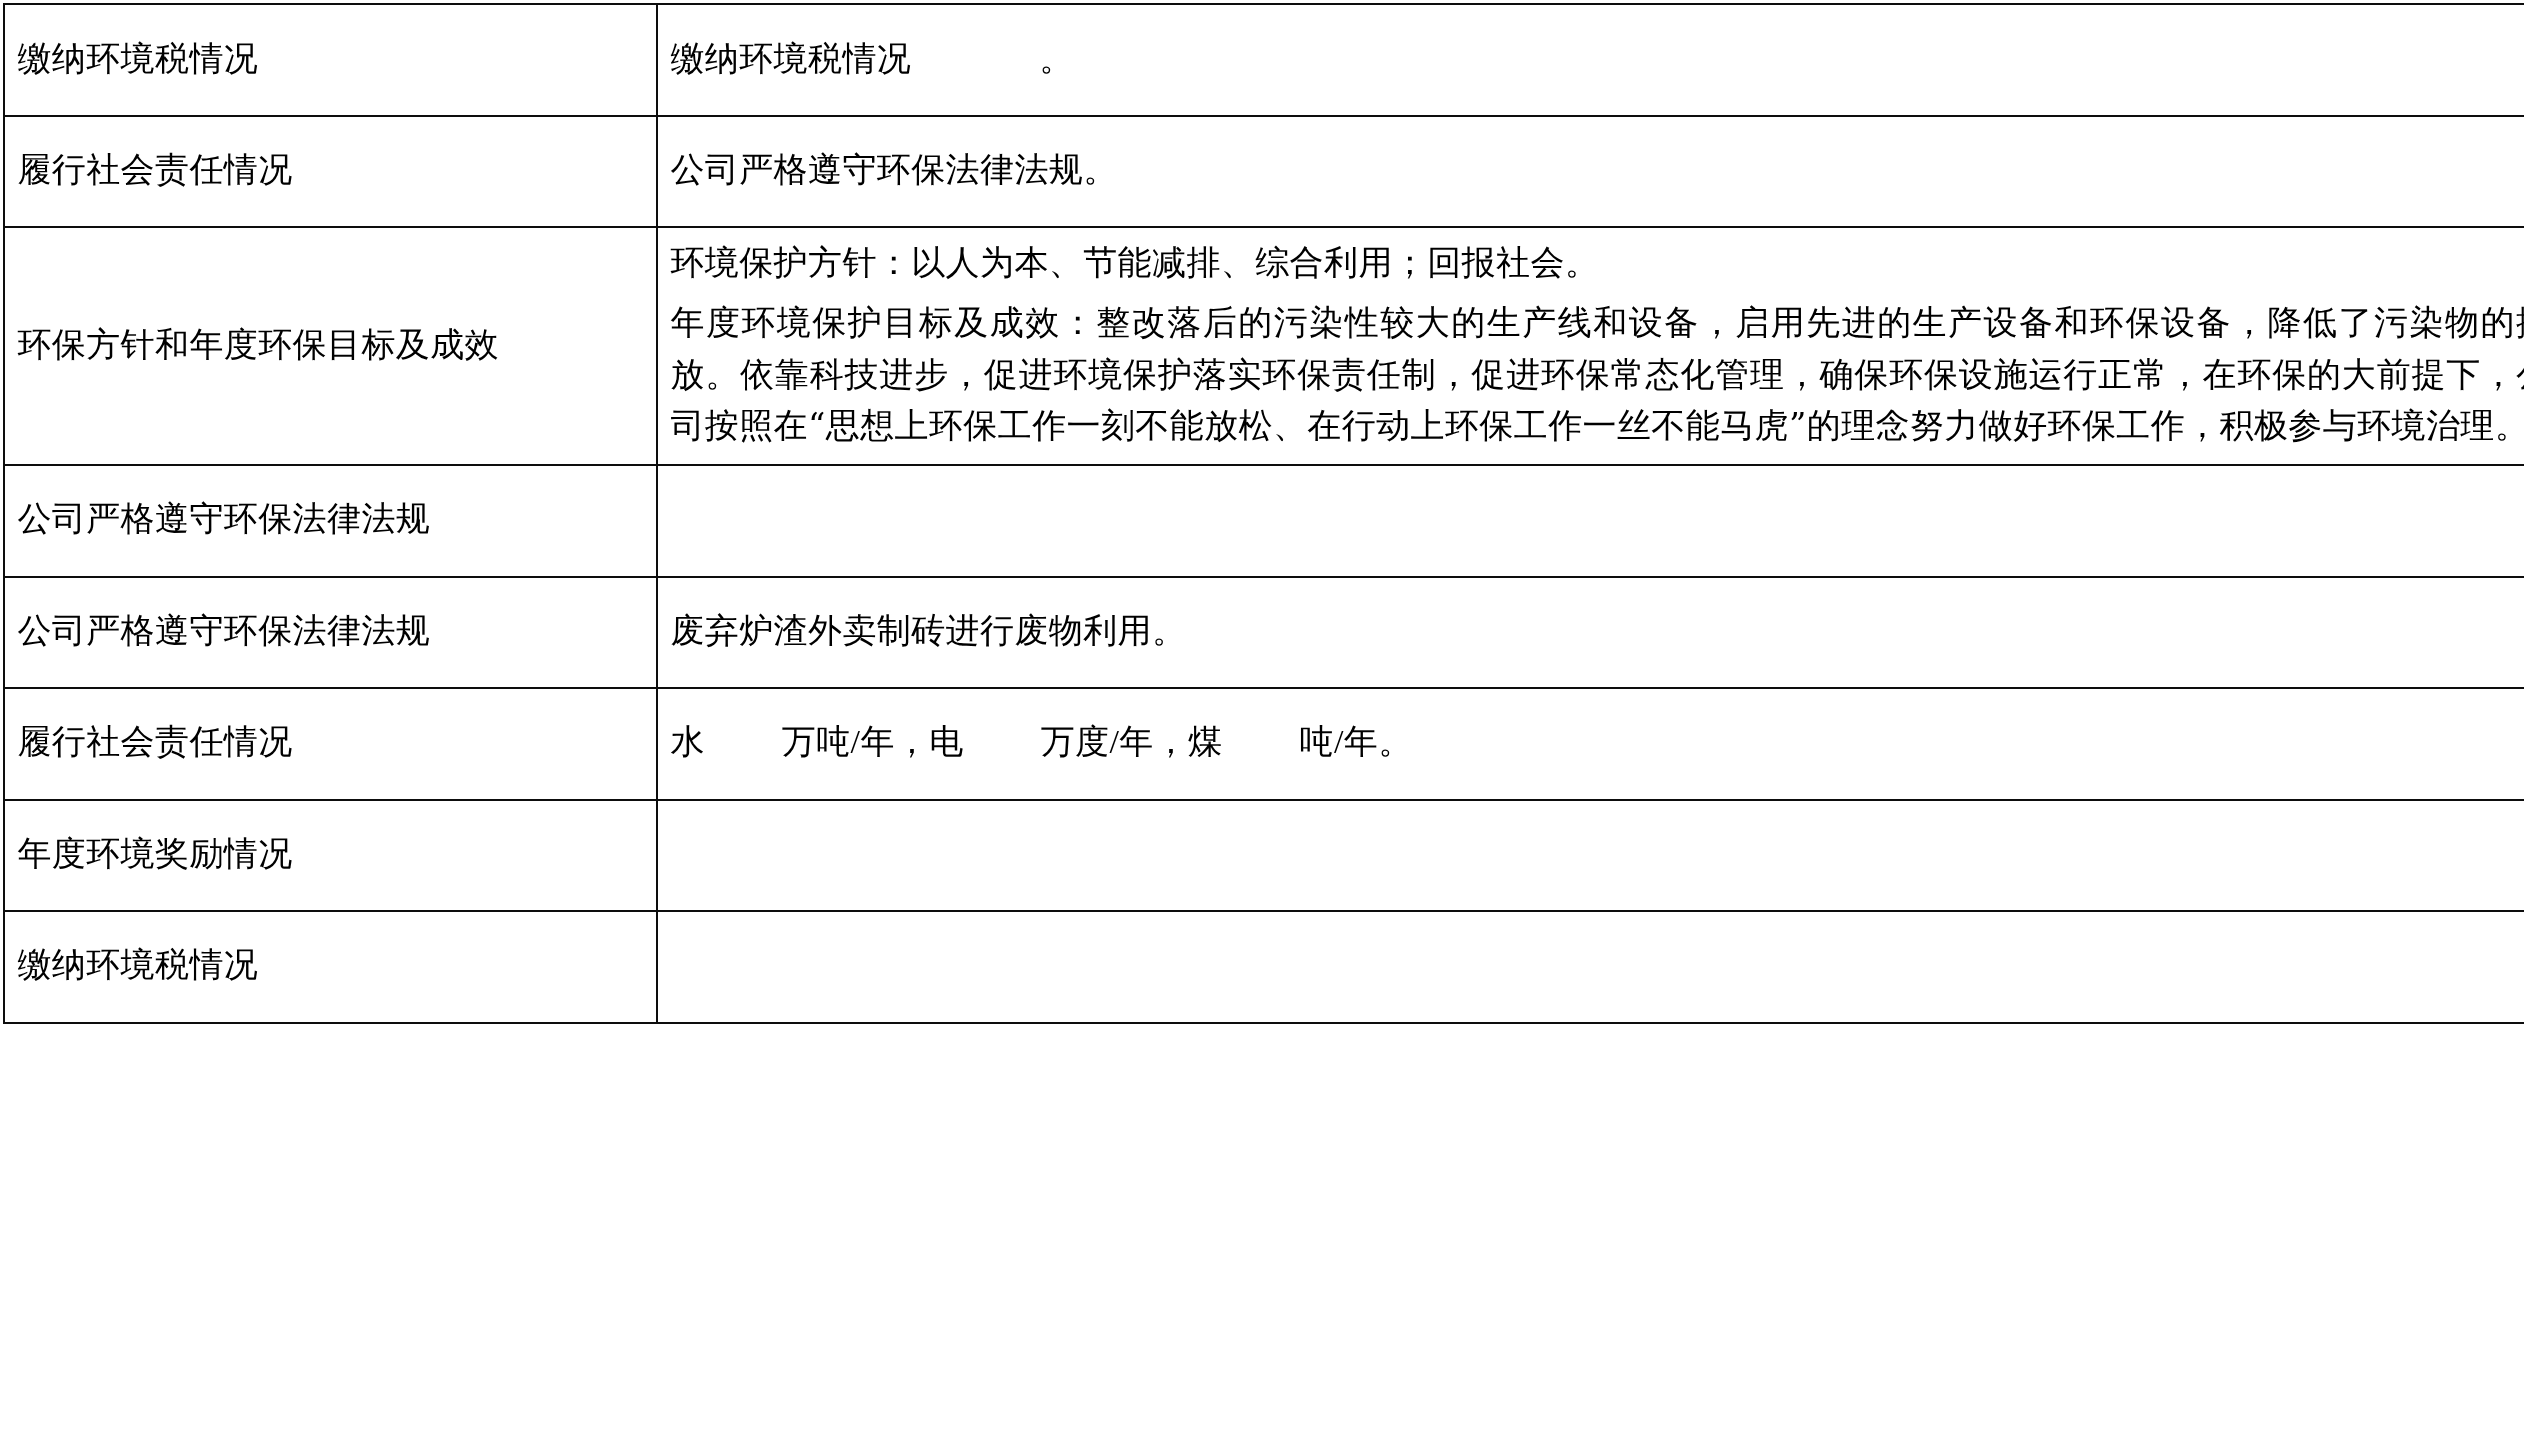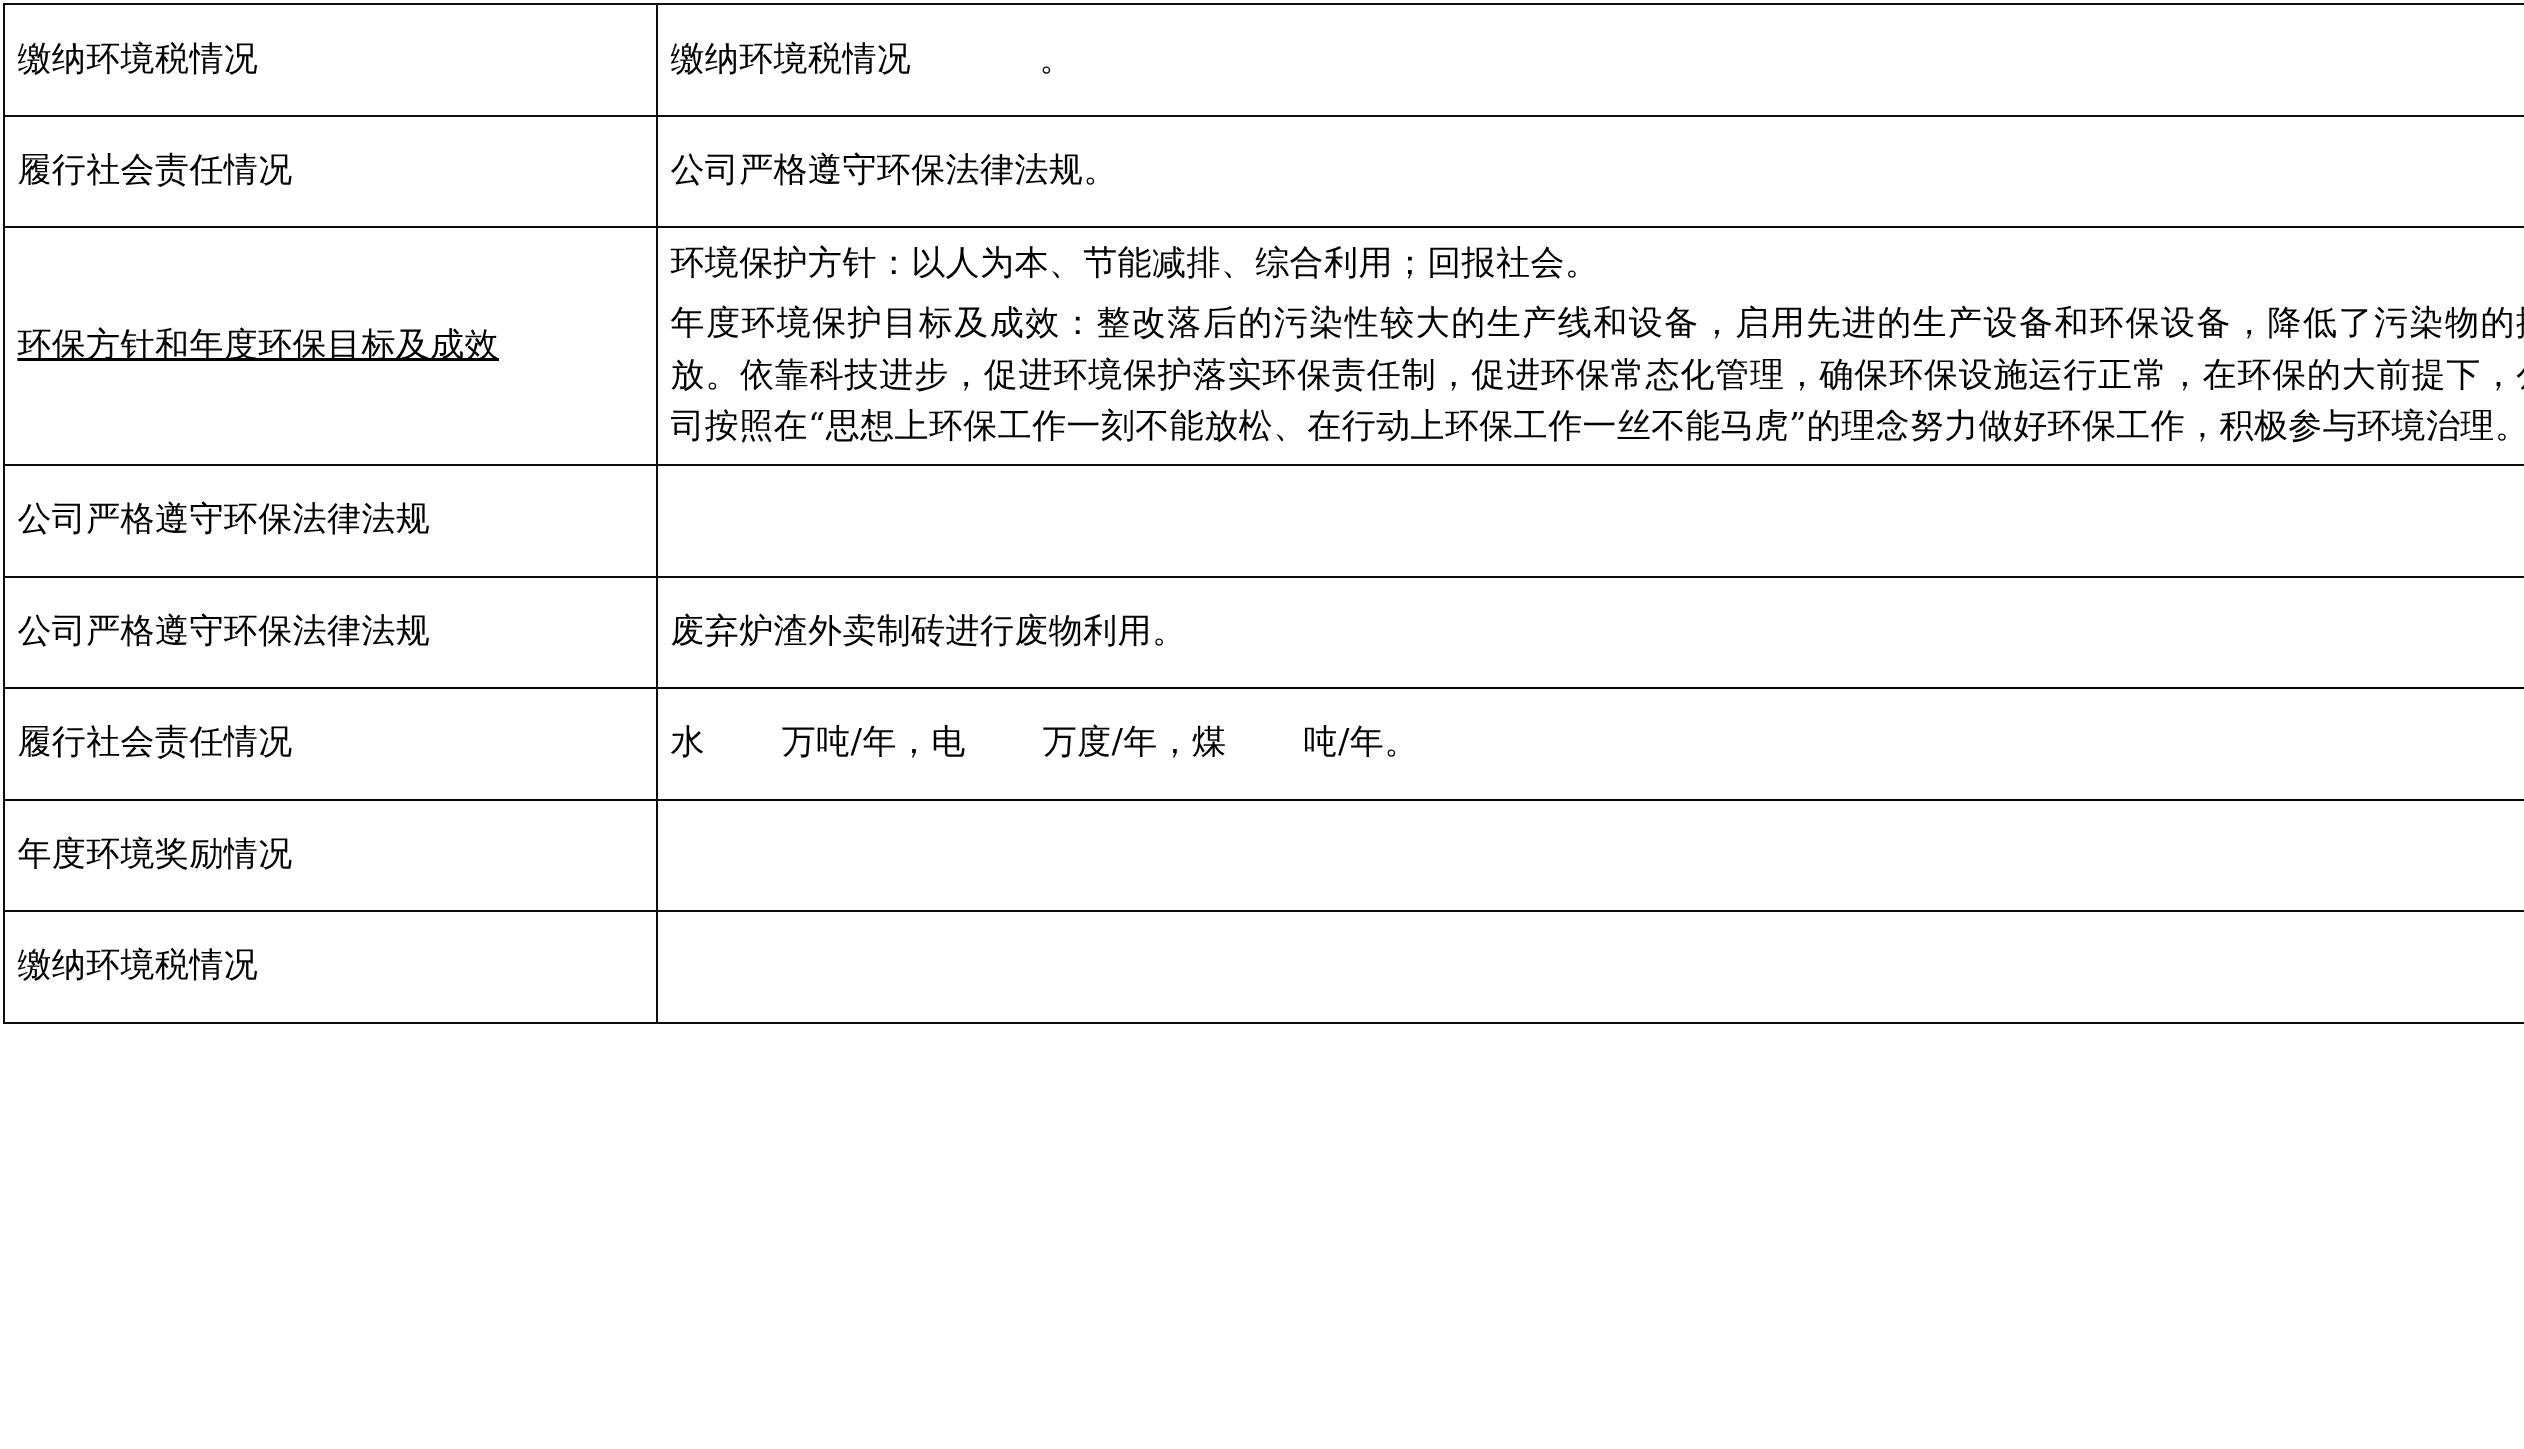--- a/index.html
+++ b/index.html
@@ -39,36 +39,35 @@
     width: 627px;
     white-space: nowrap;
     text-align: left;
     vertical-align: middle;
   }
   td.value-cell {
     width: 1880px;
     text-align: left;
     vertical-align: middle;
   }
-  .row-h-short td { height: 89px; }
+  .row-h-short td { height: 89px; font-family: Liberation Serif, serif; }
   .row-h-tall td { vertical-align: middle; }
   .para {
     margin: 0;
     padding: 0;
     text-align: justify;
     text-justify: inter-ideograph;
   }
   .para + .para { margin-top: 8.5px; }
   .block-cell {
     padding-top: 22px;
     padding-bottom: 22px;
   }
   .label-mid {
     vertical-align: middle;
-    text-decoration: underline;
   }
   .gap-wide { display: inline-block; width: 128px; }
   .gap-med { display: inline-block; width: 77px; }
   .empty-cell { }
 </style>
 </head>
 <body>
 
 <div class="page">
   <table class="doc-table">

